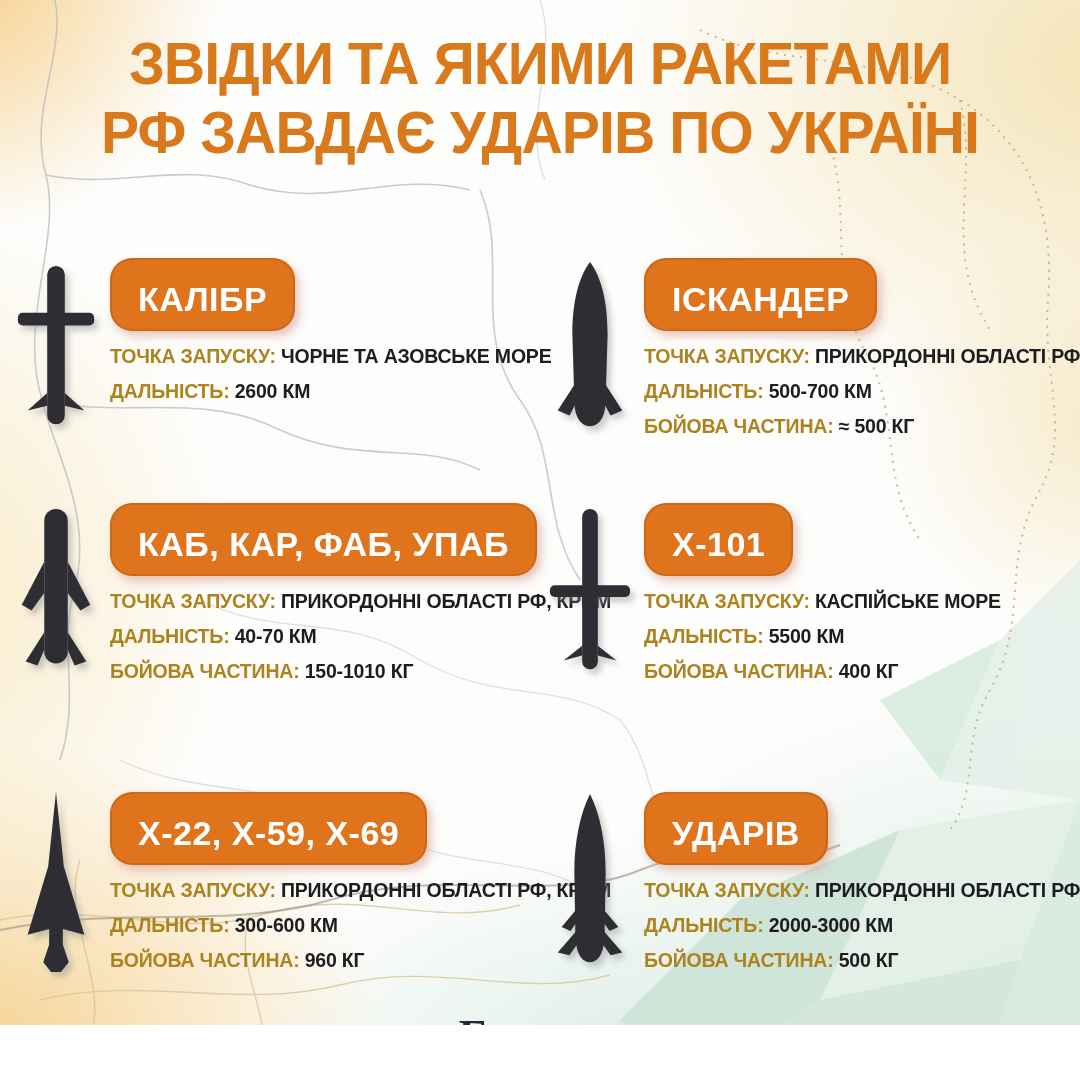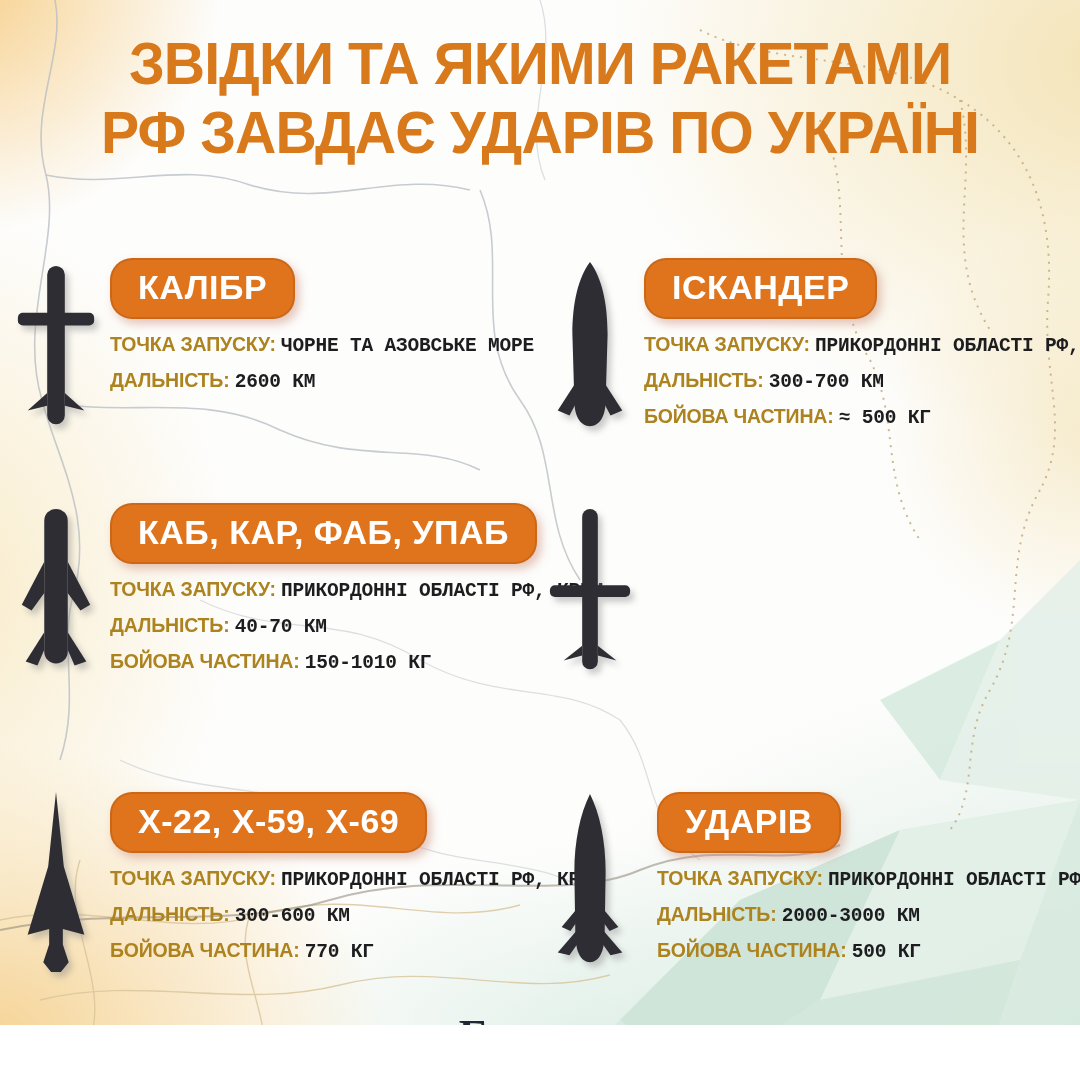--- a/index.html
+++ b/index.html
@@ -25,49 +25,49 @@
     position:absolute;top:30px;left:0;width:100%;
     text-align:center;
     font-size:59px;font-weight:700;line-height:1.17;
     letter-spacing:-1px;
     color:#D8791C;
     transform:scaleX(.97);
   }
 
   .card{position:absolute;display:flex;gap:10px;width:535px;}
   .card.col-left{left:12px;}
-  .card.col-right{left:546px;justify-content:space-between;}
+  .card.col-right{left:546px;}
   .card.row-1{top:254px;}
   .card.row-2{top:499px;}
   .card.row-3{top:788px;}
 
   .icon-wrap{flex:0 0 auto;width:88px;height:190px;}
   .icon-wrap svg{width:100%;height:100%;filter:drop-shadow(4px 5px 3px rgba(140,140,140,.45));}
   .missile-fill{fill:#2d2d33;}
 
   .card-content{padding-top:4px;}
   .badge{
     display:inline-block;
     background:#E0741C;
     border:2px solid rgba(186,92,18,.55);
     border-radius:22px;
-    padding:8px 26px 10px;
+    padding:20px 26px 10px;
     color:#fff;
     font-size:34px;font-weight:700;letter-spacing:.5px;
     box-shadow:4px 5px 10px rgba(205,140,120,.5);
     white-space:nowrap;
   }
   .details{margin-top:14px;}
   .detail-line{
     white-space:nowrap;
     font-size:19.5px;font-weight:700;letter-spacing:-.2px;
     margin:12px 0;
   }
   .detail-label{color:#AC831F;margin-top:36px;}
-  .detail-value{color:#1d1d20;font-family:Liberation Mono, monospace;}
+  .detail-value{color:#1d1d20;}
 
   .footer-logo{
     position:absolute;top:1010px;left:0;width:100%;
     text-align:center;
     font-family:"Liberation Serif", serif;
     font-size:44px;font-weight:700;letter-spacing:.5px;text-decoration:underline;
   }
   .logo-dark{color:#232733;}
   .logo-orange{color:#DF861D;}
 </style>
@@ -163,21 +163,21 @@
       </div>
       <div class="card-content">
         <span class="badge">ІСКАНДЕР</span>
         <div class="details">
           <div class="detail-line">
             <span class="detail-label">ТОЧКА ЗАПУСКУ:</span>
             <span class="detail-value">ПРИКОРДОННІ ОБЛАСТІ РФ, КРИМ</span>
           </div>
           <div class="detail-line">
             <span class="detail-label">ДАЛЬНІСТЬ:</span>
-            <span class="detail-value">300-700 КМ</span>
+            <span class="detail-value">500-700 КМ</span>
           </div>
           <div class="detail-line">
             <span class="detail-label">БОЙОВА ЧАСТИНА:</span>
             <span class="detail-value">≈ 500 КГ</span>
           </div>
         </div>
       </div>
     </div>
 
     <div class="card col-left row-2">
@@ -215,20 +215,37 @@
       <div class="icon-wrap">
         <svg viewBox="0 0 90 190">
             <g class="missile-fill">
           <rect x="37" y="8" width="16" height="164" rx="8"></rect>
           <rect x="4" y="86" width="82" height="12" rx="5"></rect>
           <polygon points="37,148 18,163 37,158"></polygon>
           <polygon points="53,148 72,163 53,158"></polygon>
         </g>
           </svg>
       </div>
+      <div class="card-content">
+        <span class="badge">Х-101</span>
+        <div class="details">
+          <div class="detail-line">
+            <span class="detail-label">ТОЧКА ЗАПУСКУ:</span>
+            <span class="detail-value">КАСПІЙСЬКЕ МОРЕ</span>
+          </div>
+          <div class="detail-line">
+            <span class="detail-label">ДАЛЬНІСТЬ:</span>
+            <span class="detail-value">5500 КМ</span>
+          </div>
+          <div class="detail-line">
+            <span class="detail-label">БОЙОВА ЧАСТИНА:</span>
+            <span class="detail-value">400 КГ</span>
+          </div>
+        </div>
+      </div>
     </div>
 
     <div class="card col-left row-3">
       <div class="icon-wrap">
         <svg viewBox="0 0 90 190">
             <g class="missile-fill">
           <path d="M45 2 L53 78 L74 148 L52 142 L52 158 L58 176 L50 186 L40 186 L32 176 L38 158 L38 142 L16 148 L37 78 Z"></path>
         </g>
           </svg>
       </div>
@@ -238,21 +255,21 @@
           <div class="detail-line">
             <span class="detail-label">ТОЧКА ЗАПУСКУ:</span>
             <span class="detail-value">ПРИКОРДОННІ ОБЛАСТІ РФ, КРИМ</span>
           </div>
           <div class="detail-line">
             <span class="detail-label">ДАЛЬНІСТЬ:</span>
             <span class="detail-value">300-600 КМ</span>
           </div>
           <div class="detail-line">
             <span class="detail-label">БОЙОВА ЧАСТИНА:</span>
-            <span class="detail-value">770 КГ</span>
+            <span class="detail-value">960 КГ</span>
           </div>
         </div>
       </div>
     </div>
 
     <div class="card col-right row-3">
       <div class="icon-wrap">
         <svg viewBox="0 0 90 190">
             <g class="missile-fill">
           <path d="M45 4 C55 24 61 52 61 84 L60 146 C60 166 54 176 45 176 C36 176 30 166 30 146 L29 84 C29 52 35 24 45 4 Z"></path>

